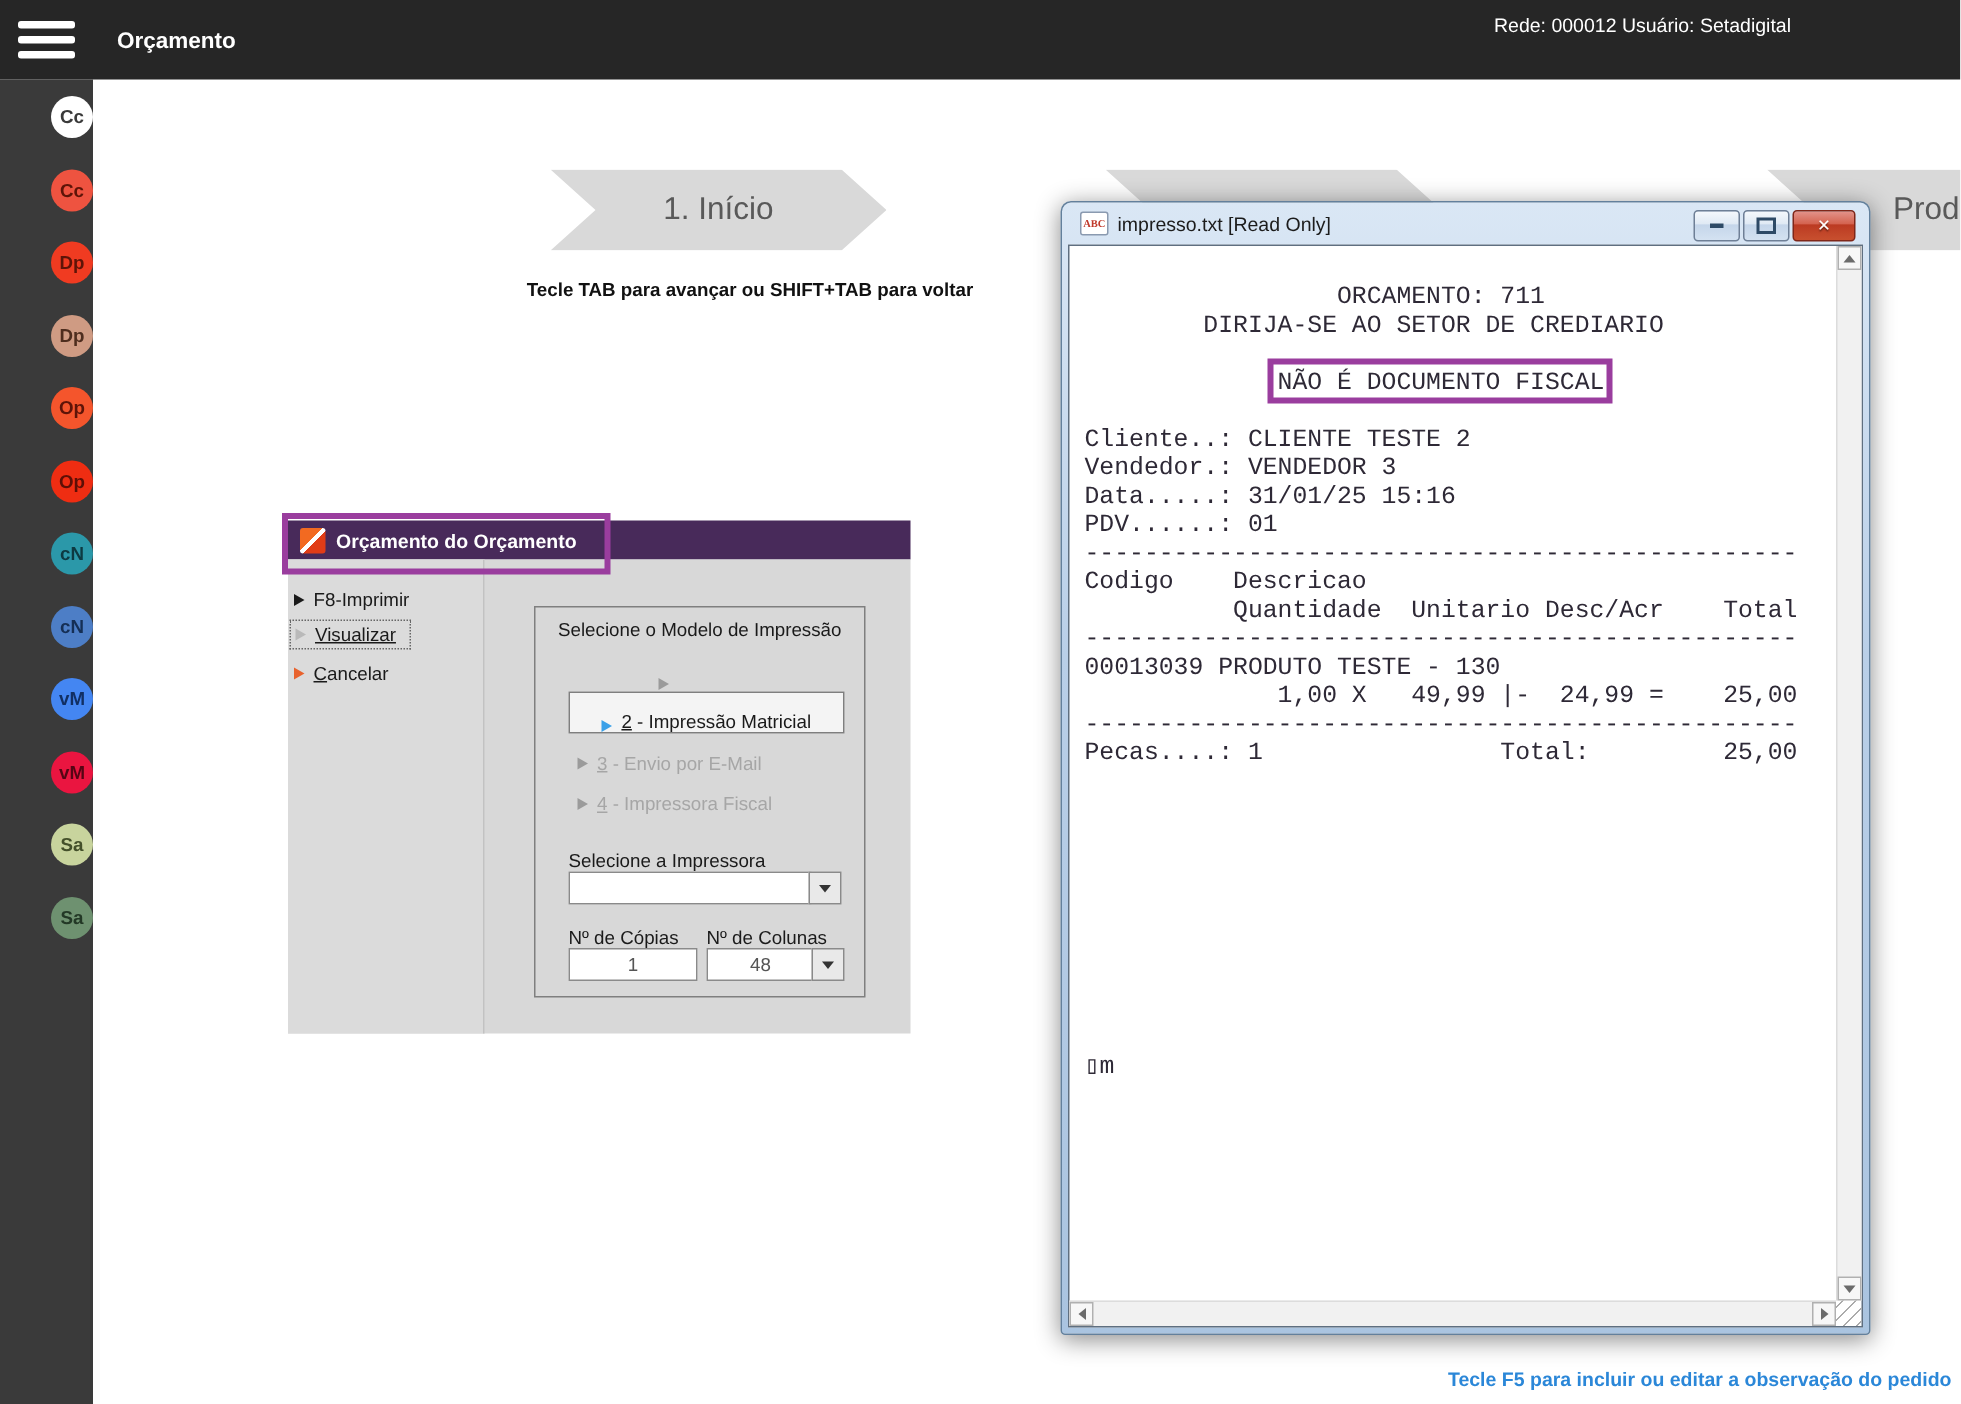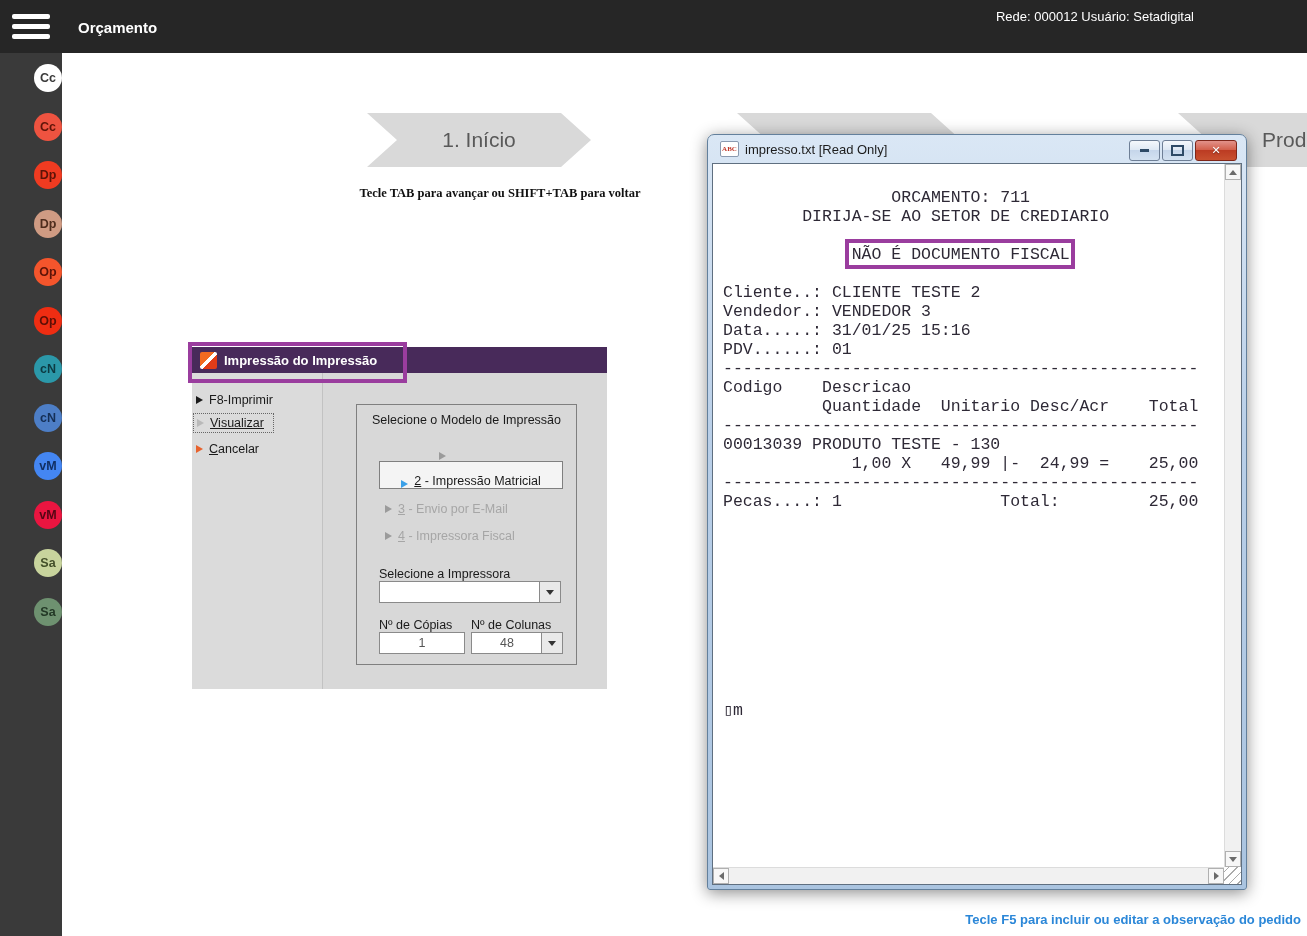--- a/index.html
+++ b/index.html
@@ -16,21 +16,21 @@
   
   .sidebar{position:absolute;left:0;top:53px;width:62px;height:883px;z-index:39;}
   .side-icon{position:absolute;left:16px;width:28px;height:28px;border-radius:50%;
     display:flex;align-items:center;justify-content:center;font-size:12.5px;font-weight:bold;cursor:pointer;margin-left:18px;}
 
   
   .chev{position:absolute;top:113px;height:54px;z-index:1;
     clip-path:polygon(0 0, calc(100% - 30px) 0, 100% 50%, calc(100% - 30px) 100%, 0 100%, 30px 50%);
     display:flex;align-items:center;justify-content:center;color:#595959;font-size:21px;}
   .main-hint{position:absolute;left:330px;top:186px;width:340px;text-align:center;
-    font-size:12.5px;font-weight:600;color:#111;z-index:2;font-family:Liberation Serif, serif;}
+    font-size:12.5px;font-weight:600;color:#111;z-index:2;}
 
   
   .dialog{position:absolute;left:192px;top:347px;width:415px;height:342px;z-index:5;font-size:12.5px;}
   .dlg-header{position:absolute;left:0;top:0;right:0;height:26px;display:flex;align-items:center;}
   .seta-logo{width:17px;height:17px;margin-left:8px;border-radius:2px;
     background:linear-gradient(135deg,#f26a21 44%,#ffffff 44%,#ffffff 56%,#e13c17 56%);}
   .dlg-title{color:#fff;font-weight:bold;font-size:13px;margin-left:7px;}
   .dlg-body{position:absolute;left:0;top:26px;right:0;bottom:0;background:#d8d8d8;}
   .dlg-left{position:absolute;left:0;top:0;width:130px;bottom:0;background:#dbdbdb;border-right:1px solid #c2c2c2;}
   .tri{width:0;height:0;border-top:4px solid transparent;border-bottom:4px solid transparent;
@@ -129,21 +129,21 @@
   </div>
   <div class="chev" style="left: 737px; width: 224px; background: rgb(217, 217, 217);"></div>
   <div class="chev" style="left: 1178px; width: 235px; justify-content: flex-start; padding-left: 84px; box-sizing: border-box; background: rgb(217, 217, 217);">
     <span>Produ</span>
   </div>
   <div class="main-hint">Tecle TAB para avançar ou SHIFT+TAB para voltar</div>
 
   <div class="dialog">
     <div class="dlg-header" style="background: rgb(72, 42, 90);">
       <div class="seta-logo"></div>
-      <div class="dlg-title">Impressão do Impressão</div>
+      <div class="dlg-title">Orçamento do Orçamento</div>
     </div>
     <div class="dlg-body">
       <div class="dlg-left">
         <div class="dlg-btn" style="top:18px;">
           <span class="tri"></span>
           <span>F8-Imprimir</span>
         </div>
         <div class="dlg-btn btn-preview" style="top:40px;">
           <span class="tri"></span>
           <span>Visualizar</span>

